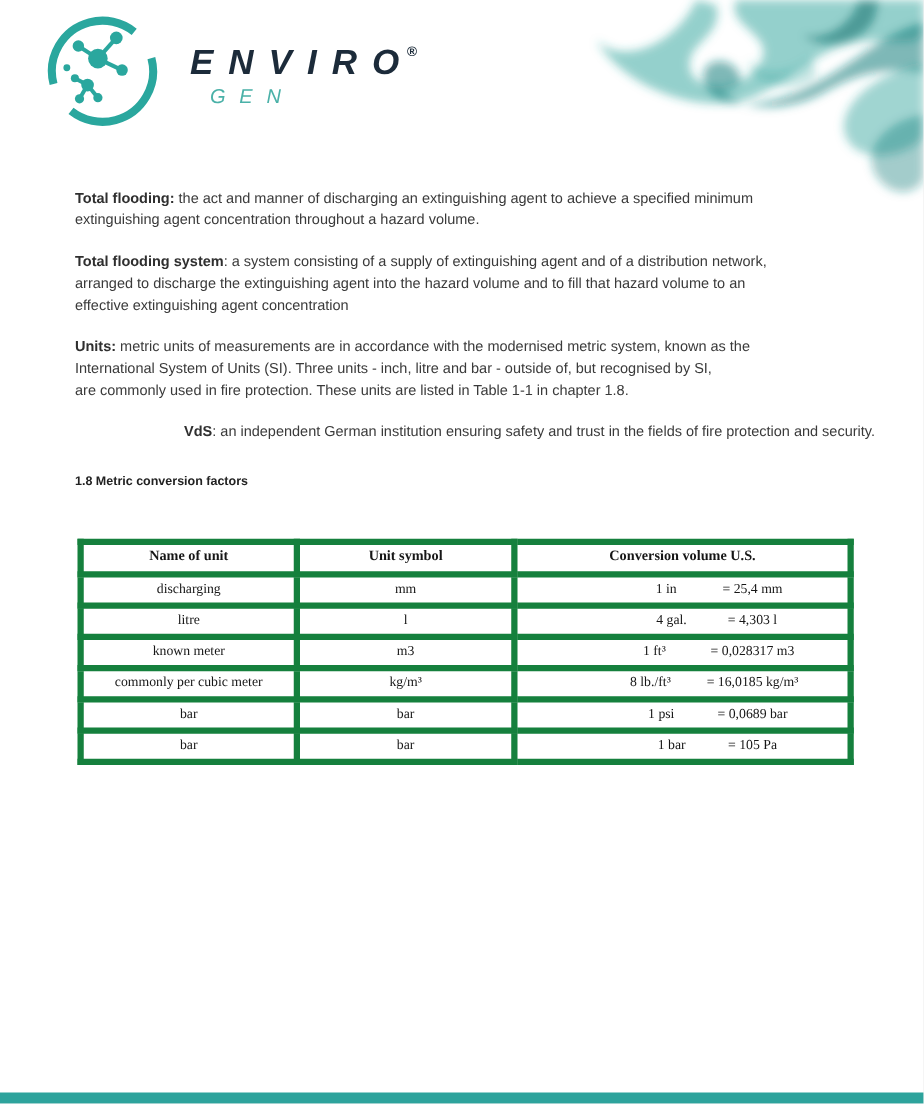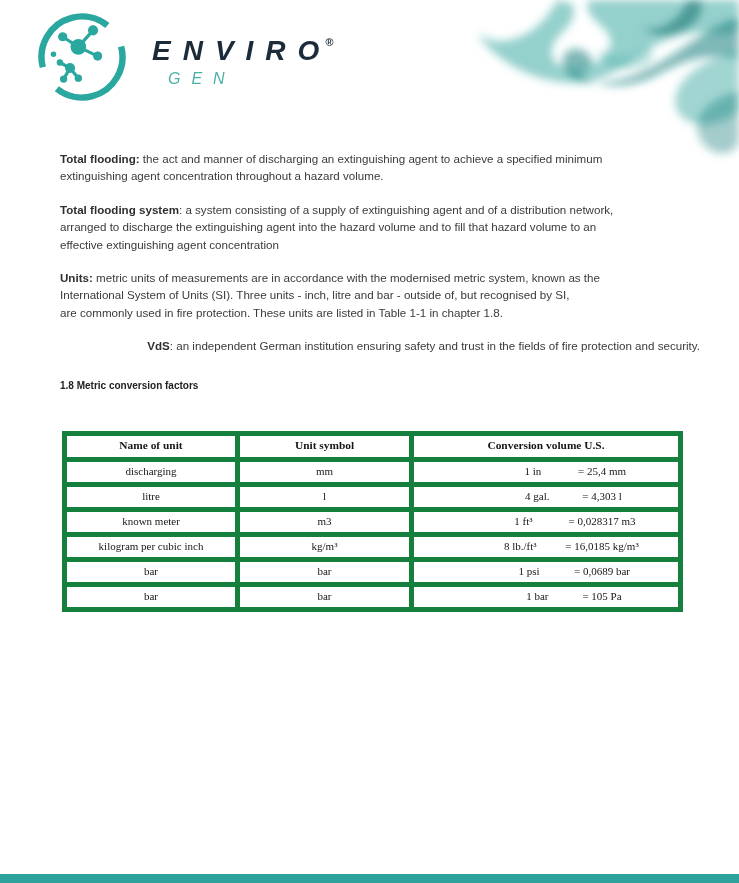--- a/index.html
+++ b/index.html
@@ -146,21 +146,21 @@
           <td class="c1">litre</td>
           <td class="c2">l</td>
           <td class="c3"><span class="us">4 gal.</span><span>= 4,303 l</span></td>
         </tr>
         <tr>
           <td class="c1">known meter</td>
           <td class="c2">m3</td>
           <td class="c3"><span class="us">1 ft³</span><span>= 0,028317 m3</span></td>
         </tr>
         <tr>
-          <td class="c1">kilogram per cubic inch</td>
+          <td class="c1">commonly per cubic meter</td>
           <td class="c2">kg/m³</td>
           <td class="c3"><span class="us">8 lb./ft³</span><span>= 16,0185 kg/m³</span></td>
         </tr>
         <tr>
           <td class="c1">bar</td>
           <td class="c2">bar</td>
           <td class="c3"><span class="us">1 psi</span><span>= 0,0689 bar</span></td>
         </tr>
         <tr>
           <td class="c1">bar</td>

